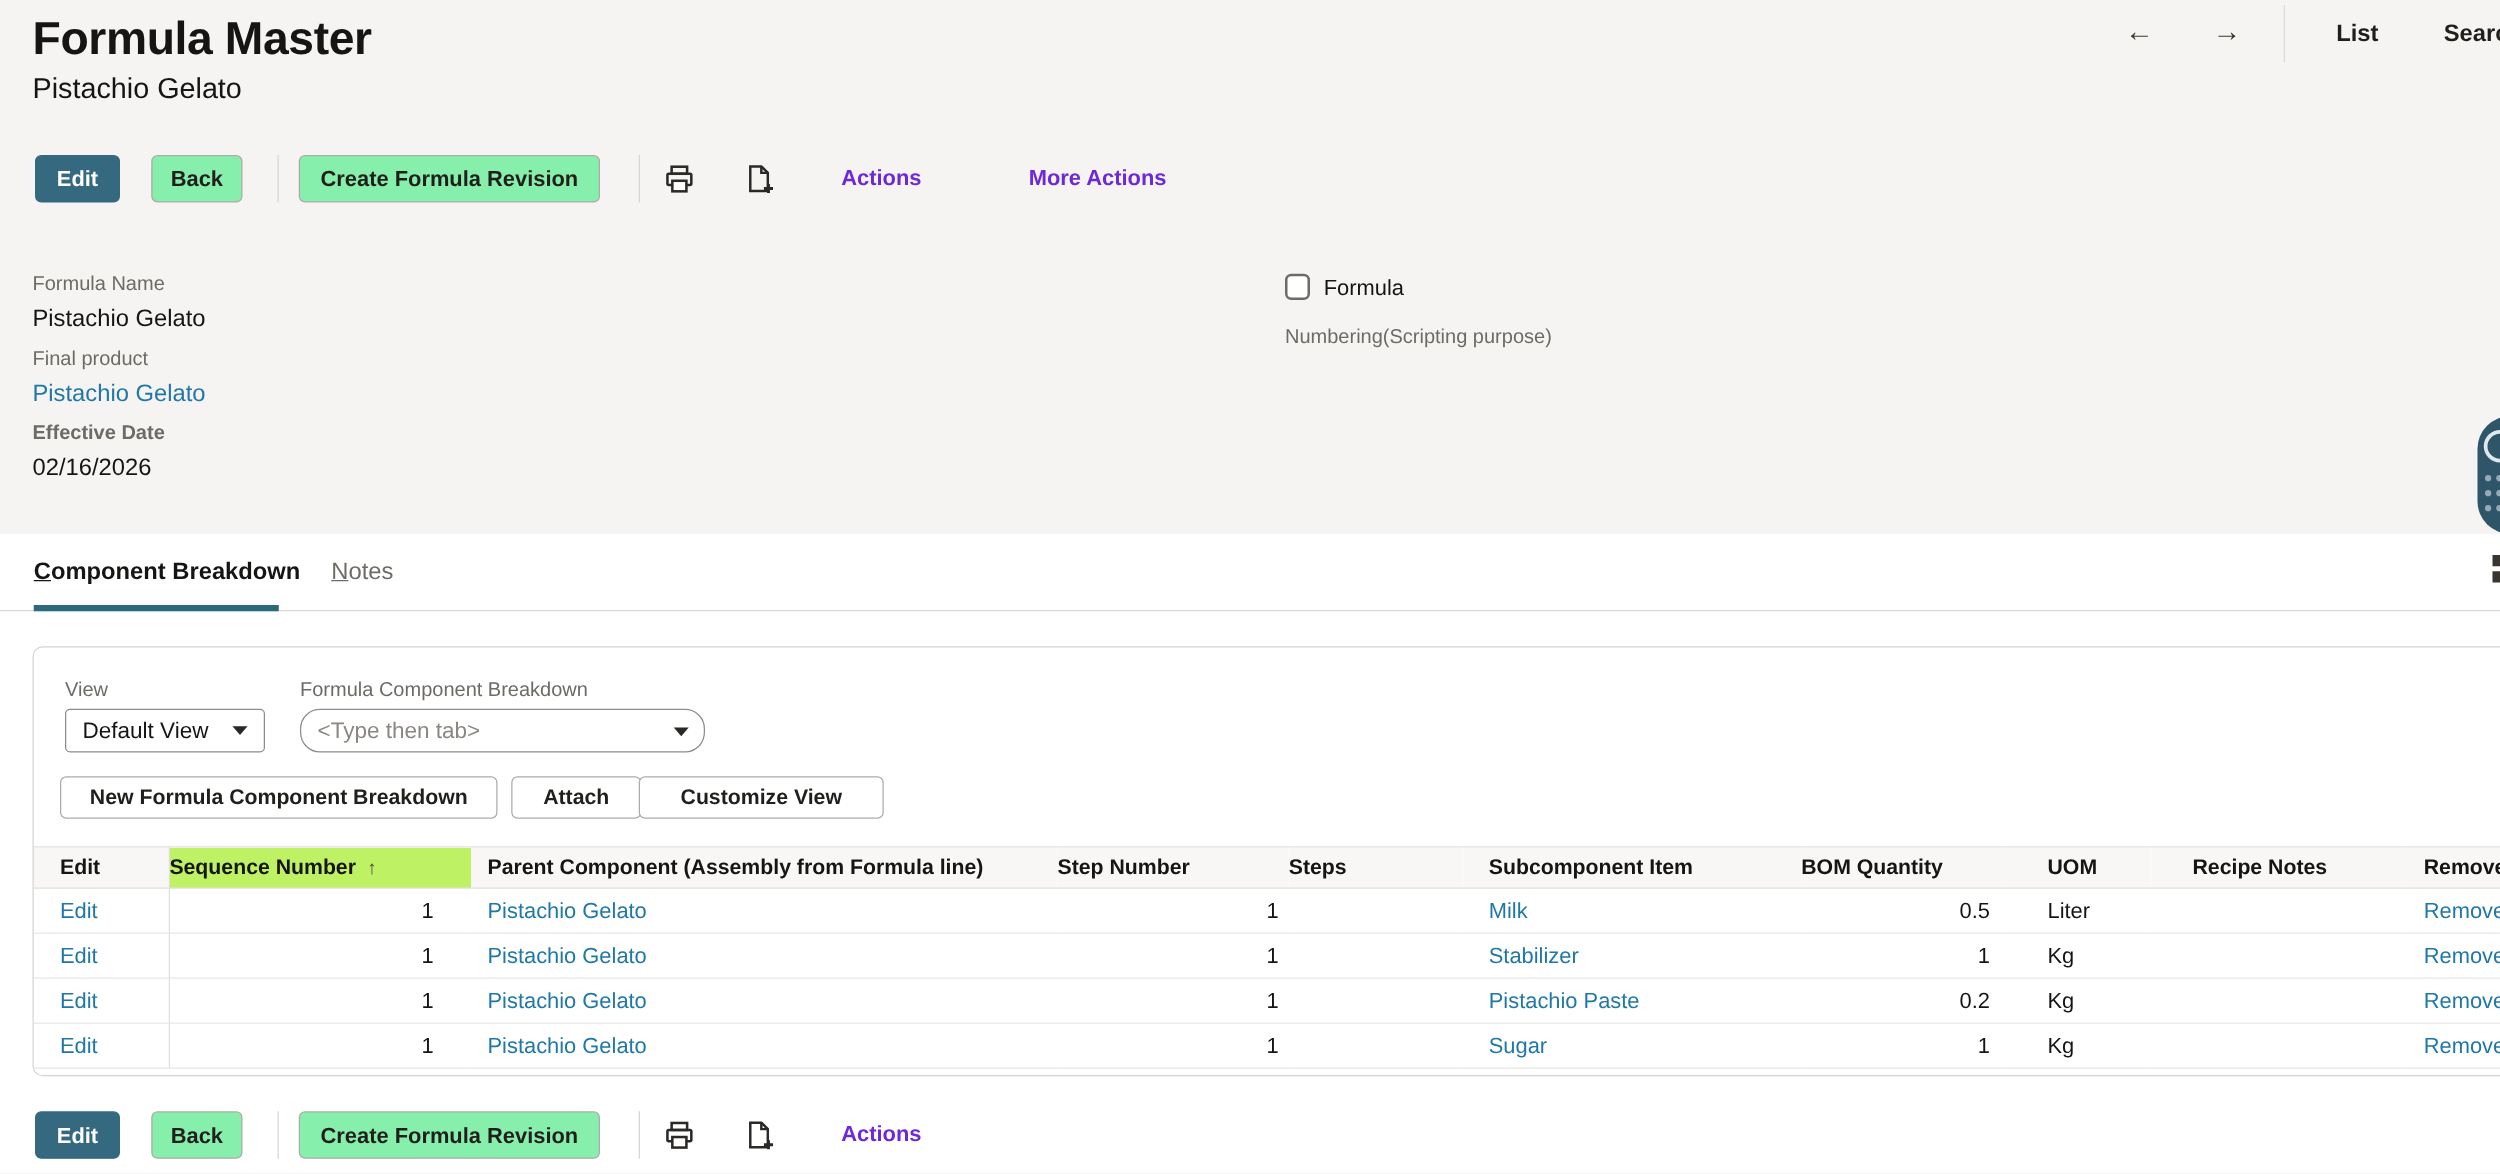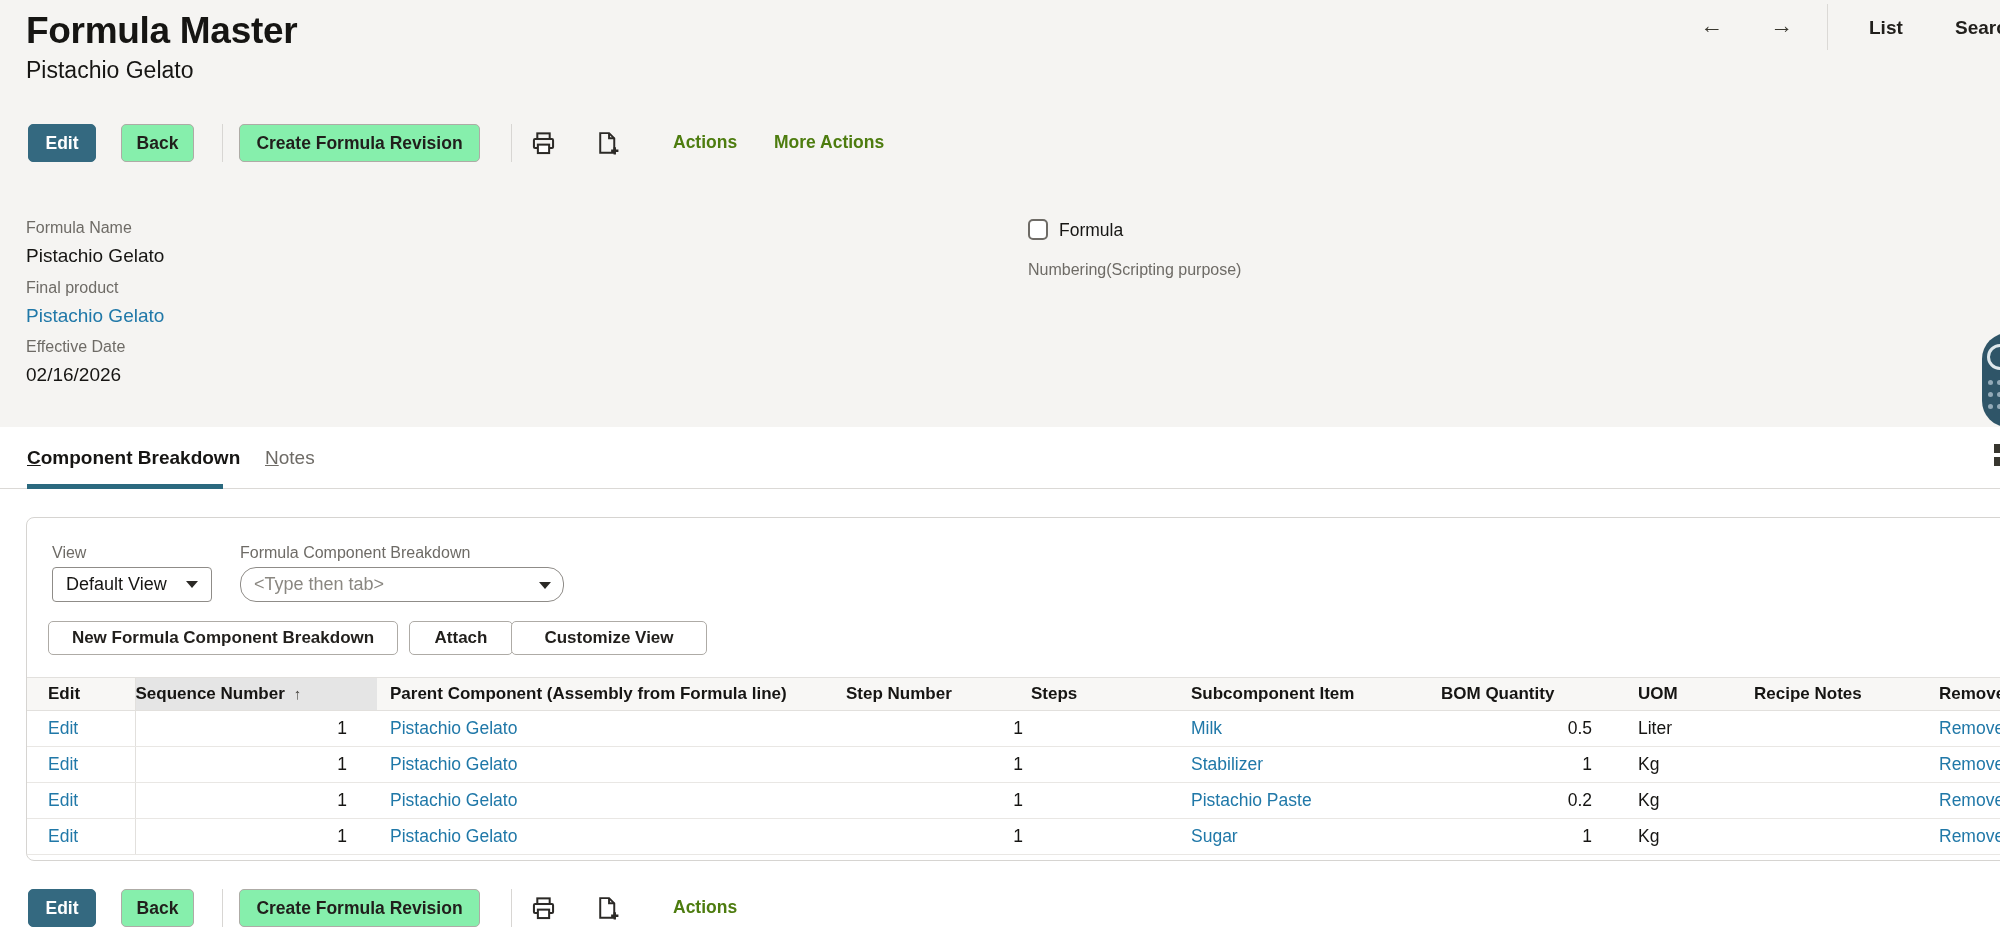--- a/index.html
+++ b/index.html
@@ -28,21 +28,21 @@
   .btn {
     position:absolute; top:0; height:38px; border-radius:5px;
     font-family:inherit; font-size:17.5px; font-weight:700; color:#211f1c;
     background:#86efac; border:1px solid #aeaba6; cursor:pointer;
     display:flex; align-items:center; justify-content:center; padding:0 16px;
   }
   .btn.primary { background:#346980; border-color:#346980; color:#fff; }
   .tb-divider { position:absolute; top:0; width:1px; height:38px; background:#d8d6d3; }
   .icon-btn { position:absolute; top:6px; width:27px; height:27px; color:#2b2926; cursor:pointer; }
   .icon-btn svg { width:100%; height:100%; }
-  .menu-label { position:absolute; top:8px; font-size:17.5px; font-weight:700; color:#4d7c0f; cursor:pointer; white-space:nowrap; }
+  .menu-label { position:absolute; top:8px; font-size:17.5px; font-weight:700; color:#6d28d9; cursor:pointer; white-space:nowrap; }
 
   
   .field-label { font-size:16px; color:#6e6b66; white-space:nowrap; }
   .field-value { font-size:19px; color:#161513; white-space:nowrap; }
   a.link, .link { color:#2078a8; text-decoration:none; cursor:pointer; }
   .checkbox {
     left:1028px; top:219px; width:20px; height:21px;
     border:2px solid #6e6b66; border-radius:5px; background:#fff; cursor:pointer;
   }
 
@@ -92,21 +92,21 @@
   table.grid th {
     height:33px; font-size:17px; font-weight:700; color:#161513;
     background:#f8f7f5; border-top:1px solid #e2e0dd; border-bottom:1px solid #e2e0dd;
     text-align:left; white-space:nowrap; overflow:hidden; cursor:pointer;
   }
   table.grid td {
     height:36px; font-size:17.5px; color:#161513;
     border-bottom:1px solid #e9e7e4; white-space:nowrap; overflow:hidden;
   }
   table.grid th.c-edit, table.grid td.c-edit { border-right:1px solid #e2e0dd; padding-left:21px; }
-  table.grid th.c-seq { background:#e5e5e5; }
+  table.grid th.c-seq { background:#bef264; }
   .c-seq   { text-align:right; padding-right:30px; }
   .c-parent{ padding-left:13px; }
   th.c-step{ text-align:right; padding-right:34px; }
   td.c-step{ text-align:right; padding-right:8px; }
   .c-steps { text-align:center; }
   .c-sub   { padding-left:20px; }
   th.c-bom { text-align:right; padding-right:37px; }
   td.c-bom { text-align:right; padding-right:9px; }
   .c-uom   { padding-left:37px; }
   .c-notes { padding-left:33px; }
@@ -153,30 +153,30 @@
       </svg>
     </span>
     <span class="icon-btn" style="left:594px;">
       <svg viewBox="0 0 26 26" fill="none" stroke="currentColor" stroke-width="1.9">
         <path d="M6 3 H14.5 L19.5 8 V22 H6 Z"></path>
         <path d="M14.5 3 V8 H19.5"></path>
         <path d="M20 16.5 v7 M16.5 20 h7" stroke-width="2.3"></path>
       </svg>
     </span>
     <span class="menu-label" style="left:673px;">Actions</span>
-    <span class="menu-label" style="left:774px;">More Actions</span>
+    <span class="menu-label" style="left:823px;">More Actions</span>
   </div>
 
   <div class="abs field-label" style="left:26px; top:219px;">Formula Name</div>
   <div class="abs field-value" style="left:26px; top:245px;">Pistachio Gelato</div>
 
   <div class="abs field-label" style="left:26px; top:279px;">Final product</div>
   <a class="abs field-value link" style="left:26px; top:305px;">Pistachio Gelato</a>
 
-  <div class="abs field-label" style="left:26px; top:338px;">Effective Date</div>
+  <div class="abs field-label" style="left:26px; top:338px;font-weight:bold;">Effective Date</div>
   <div class="abs field-value" style="left:26px; top:364px;">02/16/2026</div>
 
   <div class="abs checkbox"></div>
   <div class="abs field-value" style="left:1059px; top:220px; font-size:17.5px;">Formula</div>
   <div class="abs field-label" style="left:1028px; top:261px;">Numbering(Scripting purpose)</div>
 
   <div class="abs tab active">
     <span class="ak">C</span><span>omponent Breakdown</span>
   </div>
   <div class="abs tab inactive">

